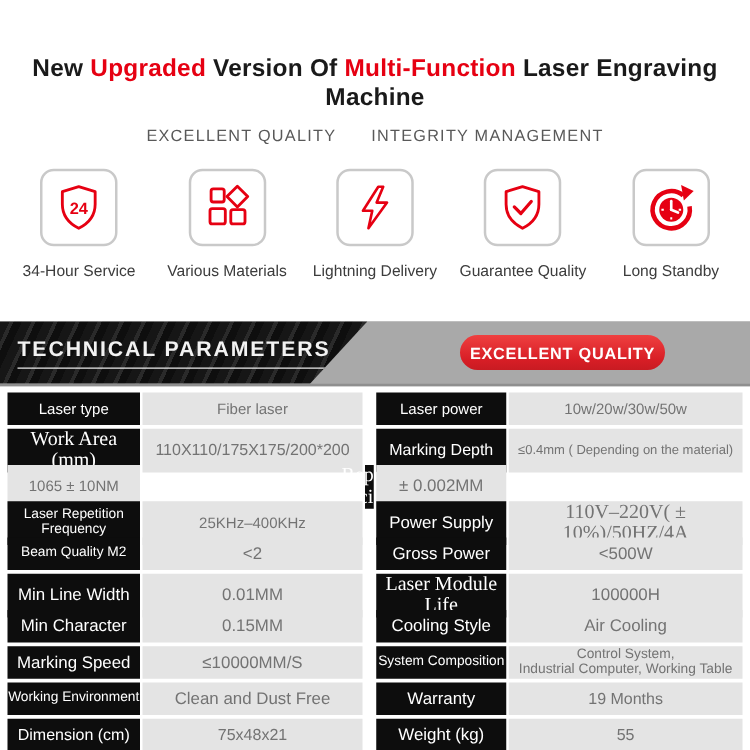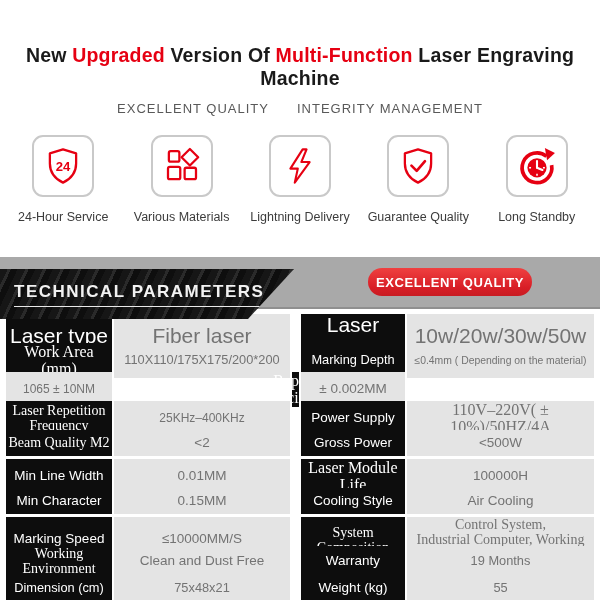--- a/index.html
+++ b/index.html
@@ -40,21 +40,21 @@
     margin-top:13px;font-size:12.5px;color:#3c3c3c;white-space:nowrap;
   }
 
   
   .banner{
     margin-top:33px;height:50px;position:relative;
     background:#a9a9a9;
     border-bottom:2px solid #8f8f8f;box-sizing:content-box;
   }
   .banner-dark{
-    position:absolute;left:0;top:12px;height:100%;width:294px;
+    position:absolute;left:0;top:0;height:100%;width:294px;
     background:repeating-linear-gradient(115deg,#161616 0 7px,#2a2a2a 7px 10px,#0e0e0e 10px 16px);
     clip-path:polygon(0 0,100% 0,calc(100% - 46px) 100%,0 100%);
     display:flex;align-items:center;
   }
   .banner-title{
     margin-left:14px;color:#f2f2f2;font-size:17px;font-weight:bold;letter-spacing:1.5px;
     border-bottom:1px solid #e9e9e9;padding-bottom:4px;white-space:nowrap;
   }
   .badge{
     position:absolute;right:68px;top:11px;width:164px;height:28px;
@@ -73,26 +73,26 @@
     height:26px;margin-bottom:3px;
   }
   .cell{
     display:flex;align-items:center;justify-content:center;
     text-align:center;line-height:1.08;
   }
   .lbl{background:#0d0d0d;color:#ffffff;}
   .val{background:#e4e4e4;color:#737373;font-weight:500;}
   .spacer{background:transparent;}
   .prewrap{white-space:pre-line;}
-  .fz16{font-size:21px;}
+  .fz16{font-size:12px;}
   .fz15{font-size:12px;}
   .fz14{font-size:13.5px;}
   .fz13{font-size:12.8px;}
   .fz12{font-size:16px;font-family:Liberation Serif, serif;}
-  .fz11{font-size:14px;font-family:Liberation Serif, serif;}
+  .fz11{font-size:11px;}
   .fz10{font-size:10.4px;}
 </style>
 </head>
 <body>
 
 <div class="page">
 
   <h1 class="title"><span>New </span><span class="red">Upgraded</span><span> Version Of </span><span class="red">Multi-Function</span><span> Laser Engraving Machine</span></h1>
 
   <div class="subtitle">
@@ -103,21 +103,21 @@
 
     <div class="feature">
       <div class="card">
         <span>
           <svg viewBox="0 0 48 48">
             <path d="M24 5 L39 9.5 V21 C39 31.5 33 38.5 24 43 C15 38.5 9 31.5 9 21 V9.5 Z" fill="none" stroke="#e60012" stroke-width="2.6" stroke-linejoin="round"></path>
             <text x="24" y="29.5" text-anchor="middle" font-size="15" font-weight="bold" fill="#e60012" font-family="Liberation Sans, sans-serif">24</text>
           </svg>
         </span>
       </div>
-      <div class="feature-label">24-Hour Service</div>
+      <div class="feature-label">34-Hour Service</div>
     </div>
 
     <div class="feature">
       <div class="card">
         <span>
           <svg viewBox="0 0 48 48" fill="none" stroke="#e60012" stroke-width="2.6" stroke-linejoin="round">
             <rect x="9" y="7" width="12" height="12" rx="2"></rect>
             <rect x="8" y="25" width="14" height="14" rx="2"></rect>
             <path d="M33 4.5 L42.5 14 L33 23.5 L23.5 14 Z"></path>
             <rect x="27" y="26" width="13" height="13" rx="2"></rect>

